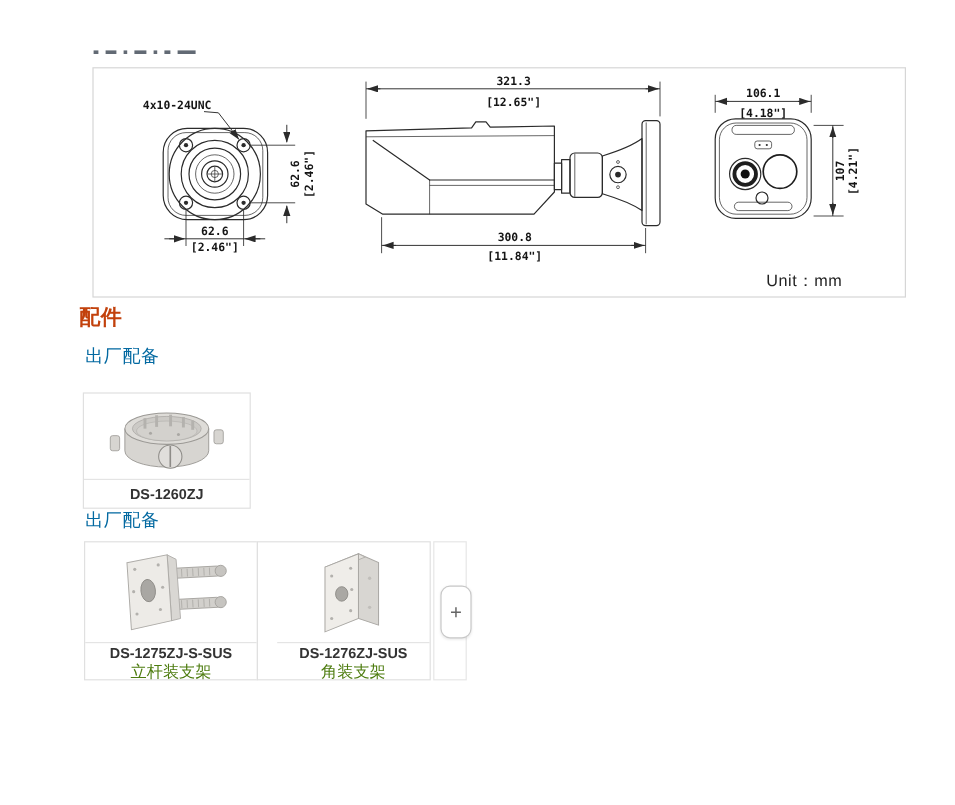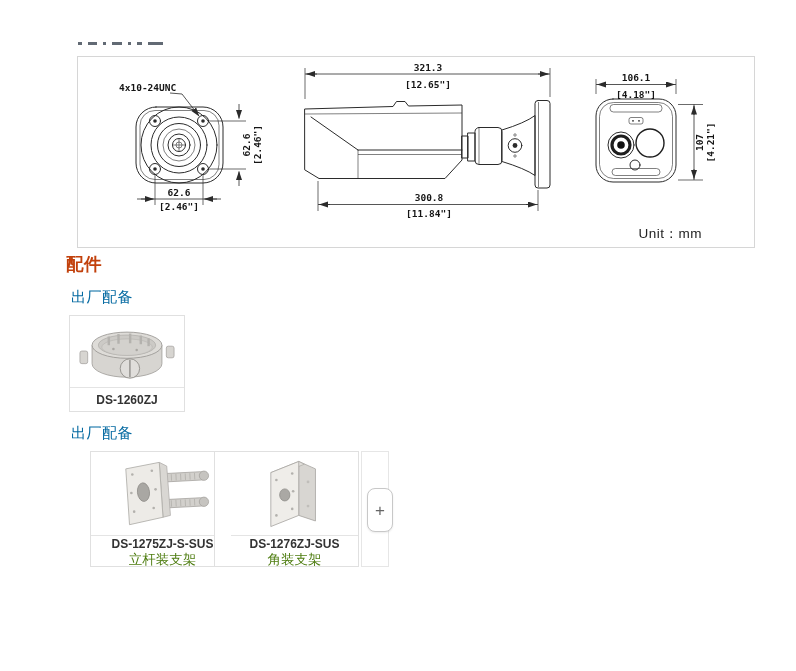--- a/index.html
+++ b/index.html
@@ -30,26 +30,26 @@
   
   .h1{position:absolute;left:66px;top:252px;font-size:17.5px;font-weight:700;color:#c2410c;
       letter-spacing:.5px;}
   .h2{position:absolute;font-size:15px;font-weight:400;color:#0369a1;letter-spacing:.5px;}
   .h2-included{left:71px;top:288px;}
   .h2-reco{left:71px;top:424px;}
 
   
   .card{position:absolute;background:#fff;border:1px solid #e0e0e0;box-sizing:border-box;
         cursor:pointer;}
-  .card-included{left:69px;top:315px;width:116px;height:97px;}
+  .card-included{left:69px;top:327px;width:140px;height:97px;}
   .card-included .img{height:71px;display:flex;align-items:center;justify-content:center;}
   .card-included .lbl1{border-top:1px solid #e4e4e4;height:24px;line-height:24px;text-align:center;
         font-size:12px;font-weight:700;color:#333;}
   .reco{top:451px;width:145px;height:116px;}
-  .reco-1{left:70px;margin-left:20px;}
+  .reco-1{left:70px;}
   .reco-2{left:214px;padding-left:16px;}
   .reco .img{height:83px;display:flex;align-items:center;justify-content:center;}
   .reco .lbls{border-top:1px solid #e4e4e4;text-align:center;padding-top:1px;}
   .reco .model{font-size:12px;font-weight:700;color:#333;line-height:15px;}
   .reco .cname{font-size:13.5px;font-weight:400;color:#4d7c0f;line-height:15px;}
 
   .sliver{position:absolute;left:361px;top:451px;width:28px;height:116px;background:#fff;
           border:1px solid #e6e6e6;box-sizing:border-box;}
   .more-btn{position:absolute;left:367px;top:488px;width:26px;height:44px;background:#fff;
             border:1px solid #c8c8c8;border-radius:8px;color:#666;font-size:17px;line-height:1;

